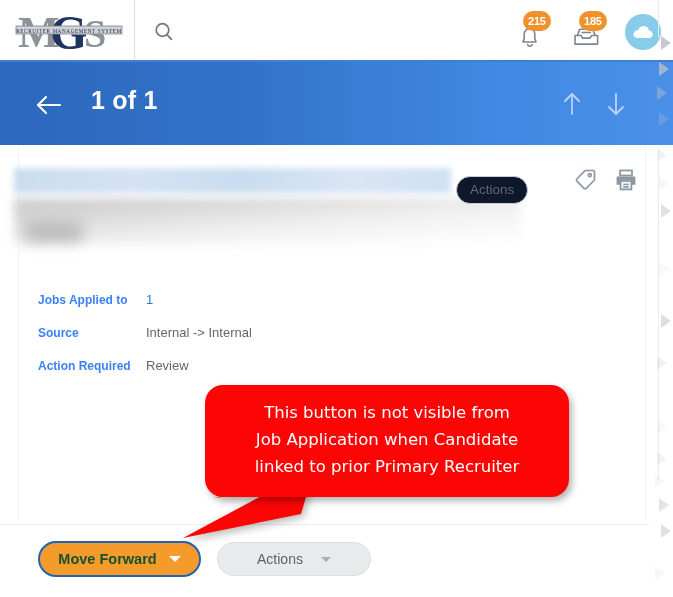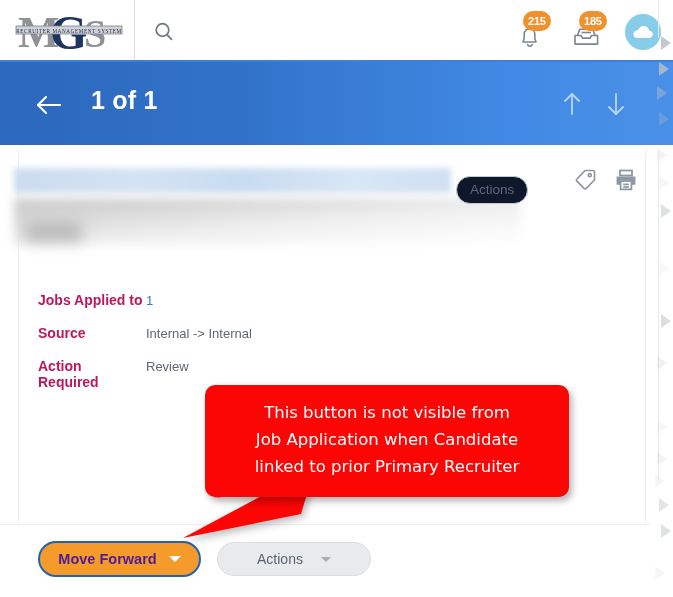--- a/index.html
+++ b/index.html
@@ -186,41 +186,41 @@
     left: 38px; top: 292px;
     width: 420px;
   }
   .detail-row {
     display: flex;
     align-items: baseline;
     height: 33px;
   }
   .detail-label {
     width: 108px;
-    font-size: 14px;
+    font-size: 12px;
     font-weight: bold;
-    color: #be185d;
+    color: #3b82f6;
     flex-shrink: 0;
   }
   .detail-value {
     font-size: 13px;
     color: #5e6872;
   }
   .detail-value.link {
     color: #2e7cc4;
     cursor: pointer;
   }
 
   
   .callout {
     position: absolute;
     left: 205px; top: 385px;
     width: 364px; height: 112px;
     background: #fb0505;
-    border-radius: 10px;
+    border-radius: 18px;
     box-shadow: 3px 4px 7px rgba(0,0,0,0.30);
     z-index: 20;
   }
   .callout-text {
     position: absolute;
     left: 0; top: 14px;
     width: 364px;
     text-align: center;
     color: #ffffff;
     font-size: 16.5px;
@@ -248,21 +248,21 @@
     width: 650px; height: 72px;
     background: #ffffff;
   }
   .btn-move-forward {
     position: absolute;
     left: 38px; top: 541px;
     width: 163px; height: 36px;
     background: #f59b2c;
     border: 2px solid #1f63b8;
     border-radius: 19px;
-    color: #4c1d95;
+    color: #14532d;
     font-size: 14.5px;
     font-weight: bold;
     display: flex;
     align-items: center;
     justify-content: center;
     gap: 12px;
     box-sizing: border-box;
     cursor: pointer;
     z-index: 10;
   }

